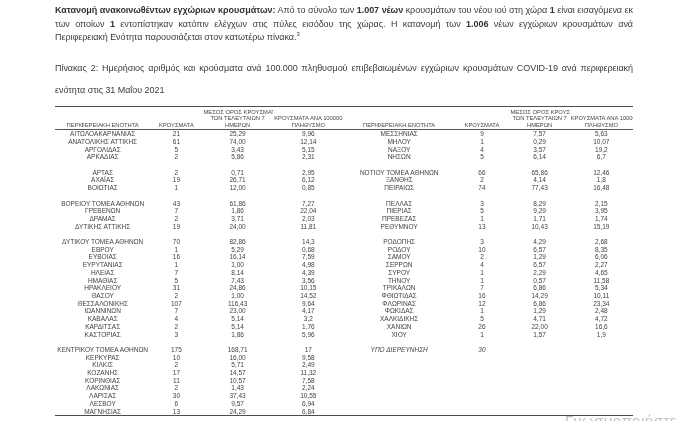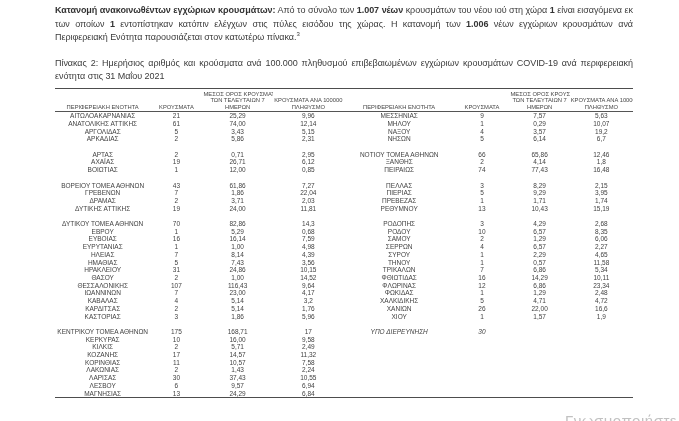--- a/index.html
+++ b/index.html
@@ -18,21 +18,21 @@
     margin:0;
     font-size:9px; line-height:13.5px;
     text-align:justify;
     color:#3b3b3b;
     letter-spacing:-0.05px;
   }
   .intro b { color:#333;margin-top:24px; }
   .intro sup { font-size:6px; line-height:0; }
   .caption {
     margin:12px 0 0 0;
-    font-size:9px; line-height:13px;
+    font-size:9px; line-height:22px;
     text-align:justify;
     color:#3b3b3b;
     letter-spacing:-0.05px;
   }
   .tablewrap {
     margin-top:5px;
     border-top:1.5px solid #4d4d4d;
     border-bottom:1.5px solid #4d4d4d;
   }
   table.cases {

